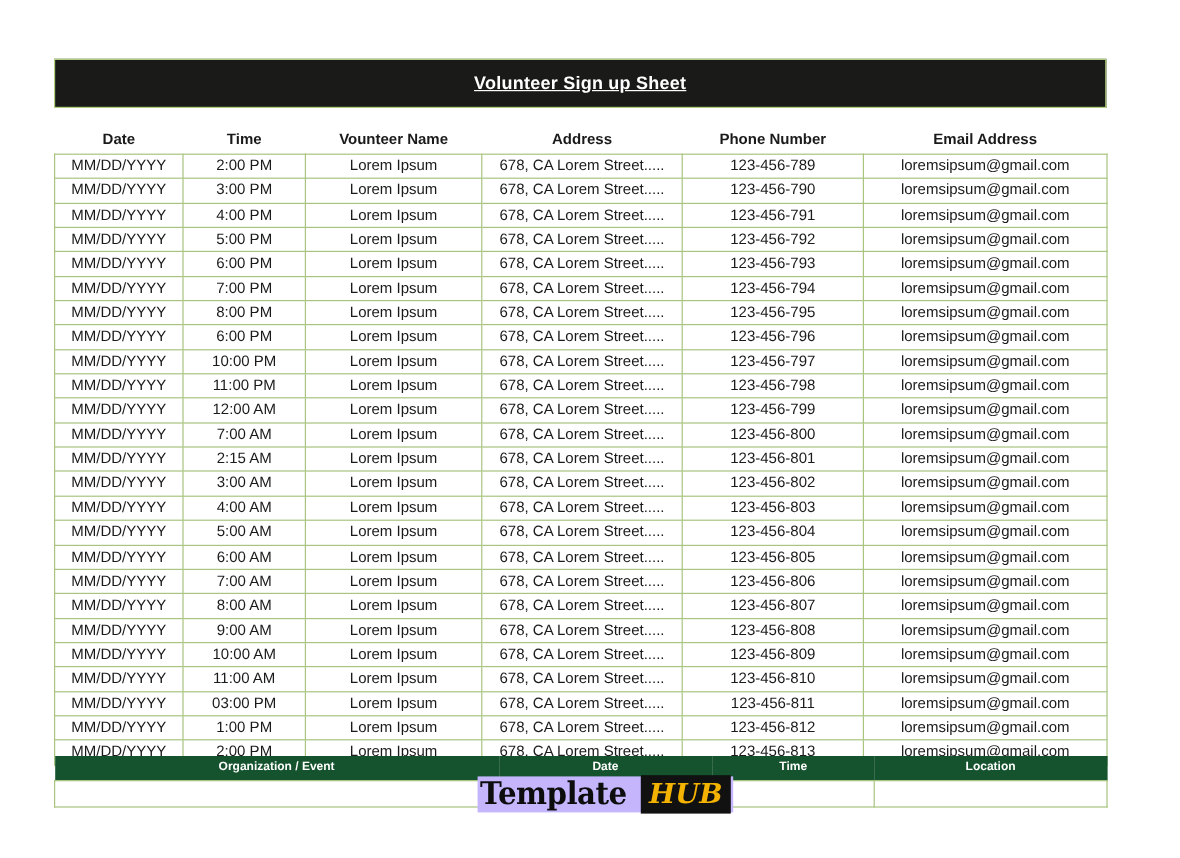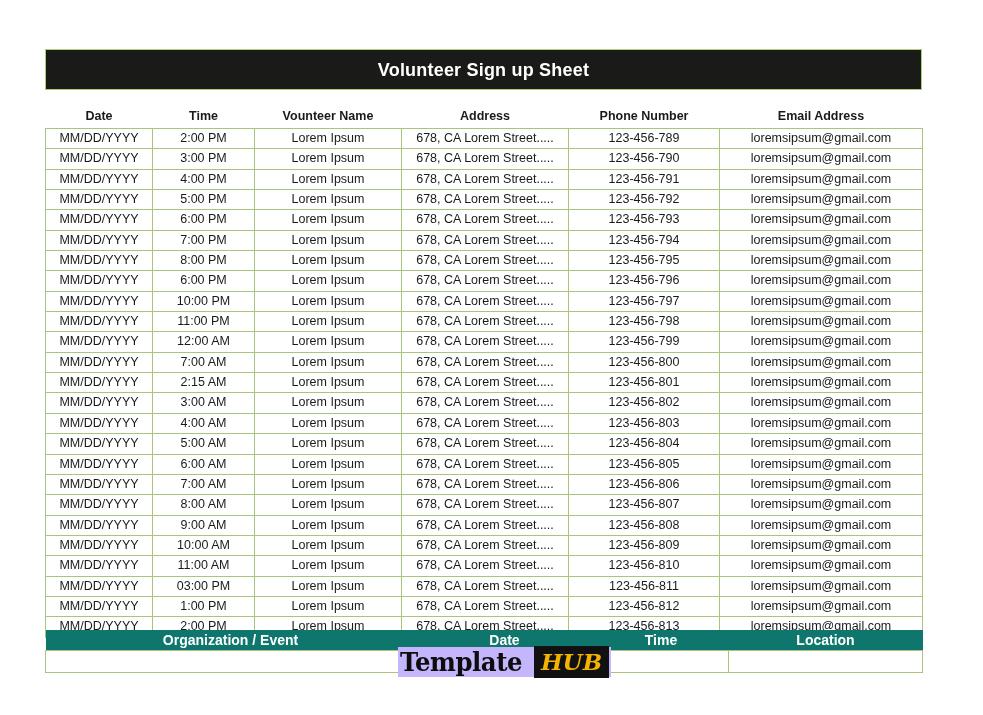--- a/index.html
+++ b/index.html
@@ -34,24 +34,25 @@
     height: 41px;
     background: #1a1a19;
     border: 1.5px solid #aecd7d;
     box-sizing: border-box;
     display: flex;
     align-items: center;
     justify-content: center;
   }
   .title-text {
     color: #ffffff;
-    font-size: 18px;
+    font-size: 15px;
     font-weight: bold;
     letter-spacing: 0.2px;
     line-height: 1;
+    text-decoration: underline;
   }
 
   
   .main-table-wrap {
     position: absolute;
     left: 45px;
     top: 107px;
     width: 877px;
   }
   table.grid {
@@ -100,23 +101,23 @@
     border-collapse: collapse;
     table-layout: fixed;
     width: 877px;
   }
   table.footer col.f-org  { width: 370px; }
   table.footer col.f-date { width: 178px; }
   table.footer col.f-time { width: 135px; }
   table.footer col.f-loc  { width: 194px; }
 
   table.footer thead th {
-    background: #0f766e;
+    background: #14532d;
     color: #ffffff;
-    font-size: 14px;
+    font-size: 10px;
     font-weight: bold;
     text-align: center;
     height: 20px;
     line-height: 20px;
     padding: 0;
     border: none;
     white-space: nowrap;
   }
   table.footer tbody td {
     height: 21px;

